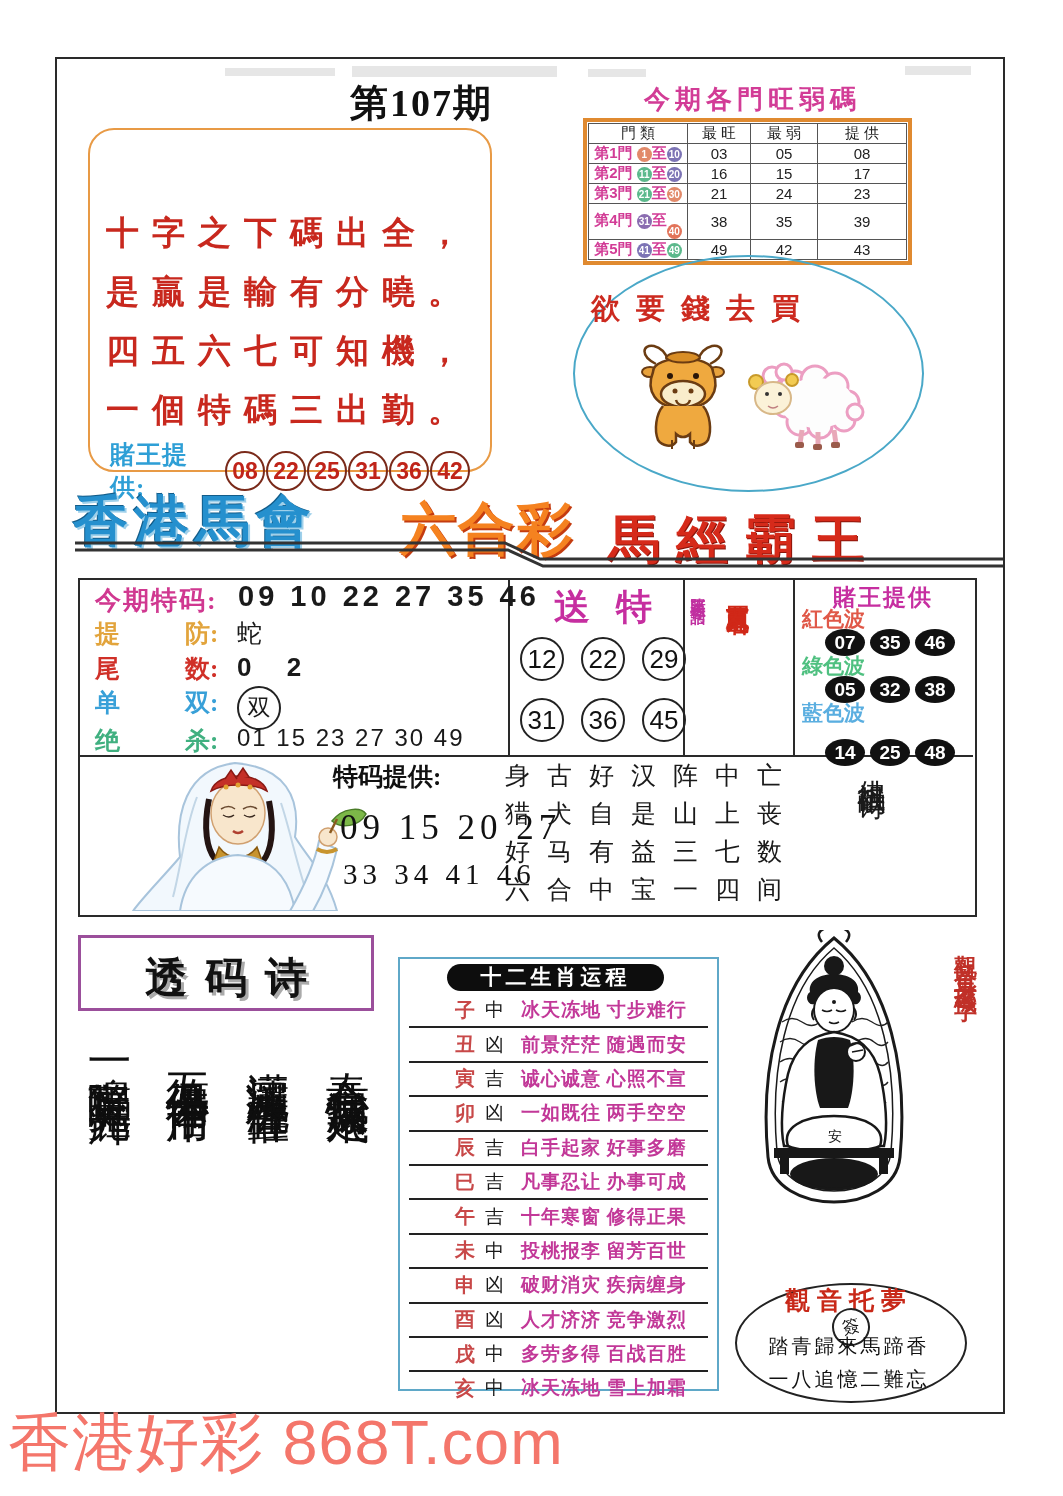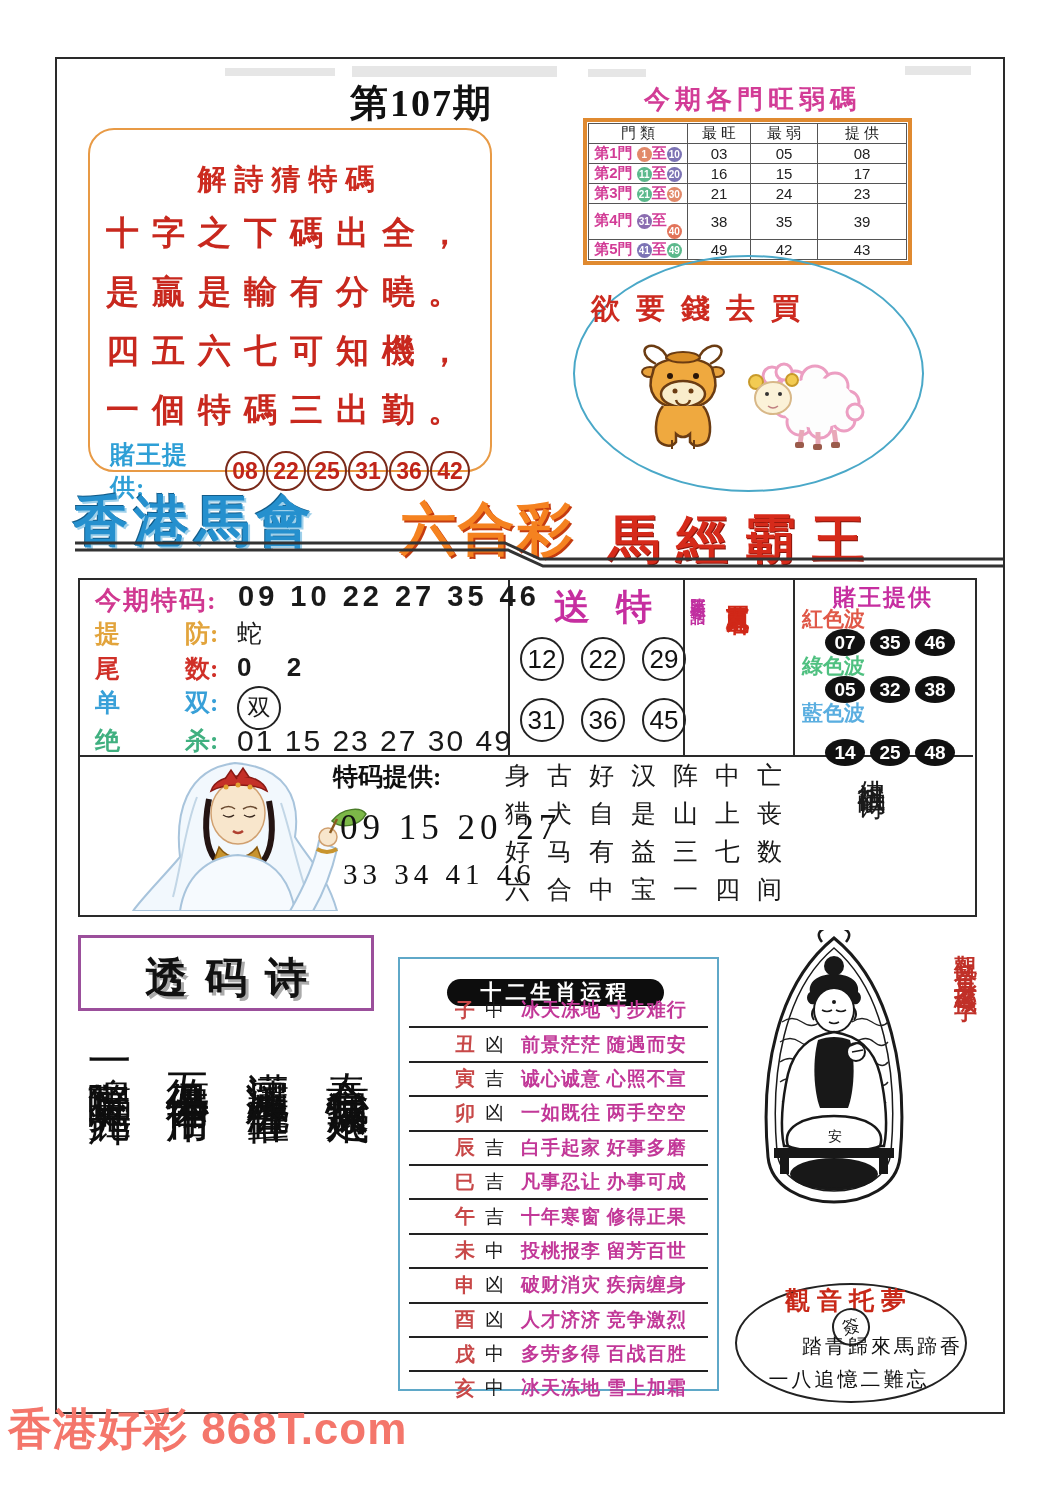--- a/index.html
+++ b/index.html
@@ -53,21 +53,21 @@
   .tema-label{left:95px;top:583px;font-size:26px;font-weight:bold;color:#D03890;letter-spacing:2px;}
   .tema-nums{left:238px;top:580px;font-size:29px;font-weight:600;color:#1a1a1a;letter-spacing:4px;font-family:"Liberation Sans",sans-serif;}
   .lab1{left:95px;}.lab2{left:185px;}
   .row-y1{top:617px;}.row-y2{top:652px;}.row-y3{top:686px;}.row-y4{top:724px;}
   .lab{font-size:25px;font-weight:bold;}
   .c-orange{color:#E2A43C;}.c-red{color:#D03028;}.c-blue{color:#38A0D8;}.c-green{color:#40B080;}
   .val{left:237px;color:#1a1a1a;}
   .val-snake{font-size:25px;}
   .val-tail{font-size:26px;font-weight:bold;letter-spacing:14px;font-family:"Liberation Sans",sans-serif;}
   .val-circ{width:40px;height:40px;border:2px solid #222;border-radius:50%;text-align:center;line-height:40px;font-size:23px;}
-  .val-kill{font-size:30px;letter-spacing:2px;font-family:"Liberation Sans",sans-serif;}
+  .val-kill{font-size:24px;letter-spacing:2px;font-family:"Liberation Sans",sans-serif;}
 
   .songte-title{left:520px;top:583px;width:166px;text-align:center;font-size:36px;font-weight:bold;color:#C62EA0;letter-spacing:26px;text-indent:26px;}
   .songte-row{left:514px;width:178px;display:flex;justify-content:center;gap:17px;}
   .sr1{top:637px;}.sr2{top:698px;}
   .scirc{width:40px;height:40px;border:2px solid #222;border-radius:50%;font-size:26px;line-height:40px;text-align:center;
          font-family:"Liberation Sans",sans-serif;color:#111;flex:0 0 auto;}
 
   .vtext{writing-mode:vertical-rl;text-orientation:upright;}
   .sidenote{left:688px;top:586px;height:170px;font-size:15px;font-weight:bold;color:#C030A0;letter-spacing:2px;}
   .buyphrase{left:722px;top:587px;height:165px;font-size:23px;font-weight:bold;color:#D02818;letter-spacing:1px;}
@@ -88,56 +88,55 @@
 
   
   .touma-box{left:78px;top:935px;width:290px;height:70px;border:3px solid #9B4F9B;}
   .touma-title{left:0;top:12px;width:100%;text-align:center;font-size:42px;font-weight:bold;letter-spacing:18px;text-indent:18px;
                color:#111;text-shadow:3px 3px 0 #aaa;}
   .vpoem{font-size:44px;letter-spacing:5px;color:#0e0e0e;top:1038px;height:375px;font-weight:500;}
   .vp1{left:318px;}.vp2{left:238px;}.vp3{left:158px;}.vp4{left:80px;}
 
   
   .zbox{left:398px;top:957px;width:317px;height:430px;border:2px solid #5FA8C8;}
-  .zpill{left:47px;top:20px;width:217px;height:27px;background:#0d0d0d;border-radius:14px;color:#fff;
+  .zpill{left:47px;top:5px;width:217px;height:27px;background:#0d0d0d;border-radius:14px;color:#fff;
          text-align:center;font-size:21px;font-weight:bold;letter-spacing:4px;line-height:27px;}
   .zrows{left:0;top:35px;width:100%;}
   .zrow{display:flex;align-items:center;height:32.4px;margin:0 9px;border-bottom:2px solid #222;}
   .zrow:last-child{border-bottom:none;}
   .zsign{margin-left:46px;width:30px;color:#C84848;font-size:20px;font-weight:bold;}
   .zluck{width:36px;color:#1a1a1a;font-size:19px;}
   .zphrase{color:#C23898;font-size:19px;font-weight:bold;letter-spacing:1px;}
 
   .gy-vert{left:950px;top:936px;height:210px;font-size:23px;letter-spacing:7px;color:#C03028;font-weight:bold;}
 
   .dream{left:735px;top:1283px;width:228px;height:116px;border:2px solid #222;border-radius:50%;}
   .dream-title{left:735px;top:1284px;width:228px;text-align:center;font-size:25px;font-weight:bold;color:#C82818;letter-spacing:7px;}
   .dream-seal{left:832px;top:1308px;width:34px;height:34px;border:2px solid #222;border-radius:50%;
               text-align:center;line-height:34px;font-size:17px;color:#111;background:#fff;transform:rotate(-12deg);}
-  .dream-l1{left:735px;top:1333px;width:228px;text-align:right;font-size:20px;letter-spacing:3px;color:#111;}
+  .dream-l1{left:735px;top:1333px;width:228px;text-align:center;font-size:20px;letter-spacing:3px;color:#111;}
   .dream-l2{left:735px;top:1366px;width:228px;text-align:center;font-size:20px;letter-spacing:3px;color:#111;}
 
-  .footer{left:8px;top:1400px;font-size:44px;font-weight:bold;color:#F4766B;letter-spacing:1px;
+  .footer{left:8px;top:1400px;font-size:63px;font-weight:normal;color:#F4766B;letter-spacing:1px;
           font-family:"Liberation Sans","DejaVu Sans",sans-serif;}
 </style>
 </head>
 <body>
 
 <div class="page">
 
   <div class="abs frame"></div>
   <div class="abs smudge" style="left:225px;top:68px;width:110px;height:8px;"></div>
   <div class="abs smudge" style="left:352px;top:66px;width:205px;height:11px;"></div>
   <div class="abs smudge" style="left:588px;top:69px;width:58px;height:8px;"></div>
   <div class="abs smudge" style="left:905px;top:66px;width:66px;height:9px;"></div>
 
   <div class="abs issue">第107期</div>
 
   <div class="abs riddle">
-    <div class="abs riddle-title">解詩猜特碼</div>
     <div class="abs riddle-lines">
       <div>十字之下碼出全，</div>
       <div>是贏是輸有分曉。</div>
       <div>四五六七可知機，</div>
       <div>一個特碼三出勤。</div>
     </div>
     <div class="abs riddle-bottom">
       <span class="riddle-provider">賭王提供:</span>
       <span class="rcirc">08</span>
       <span class="rcirc">22</span>

